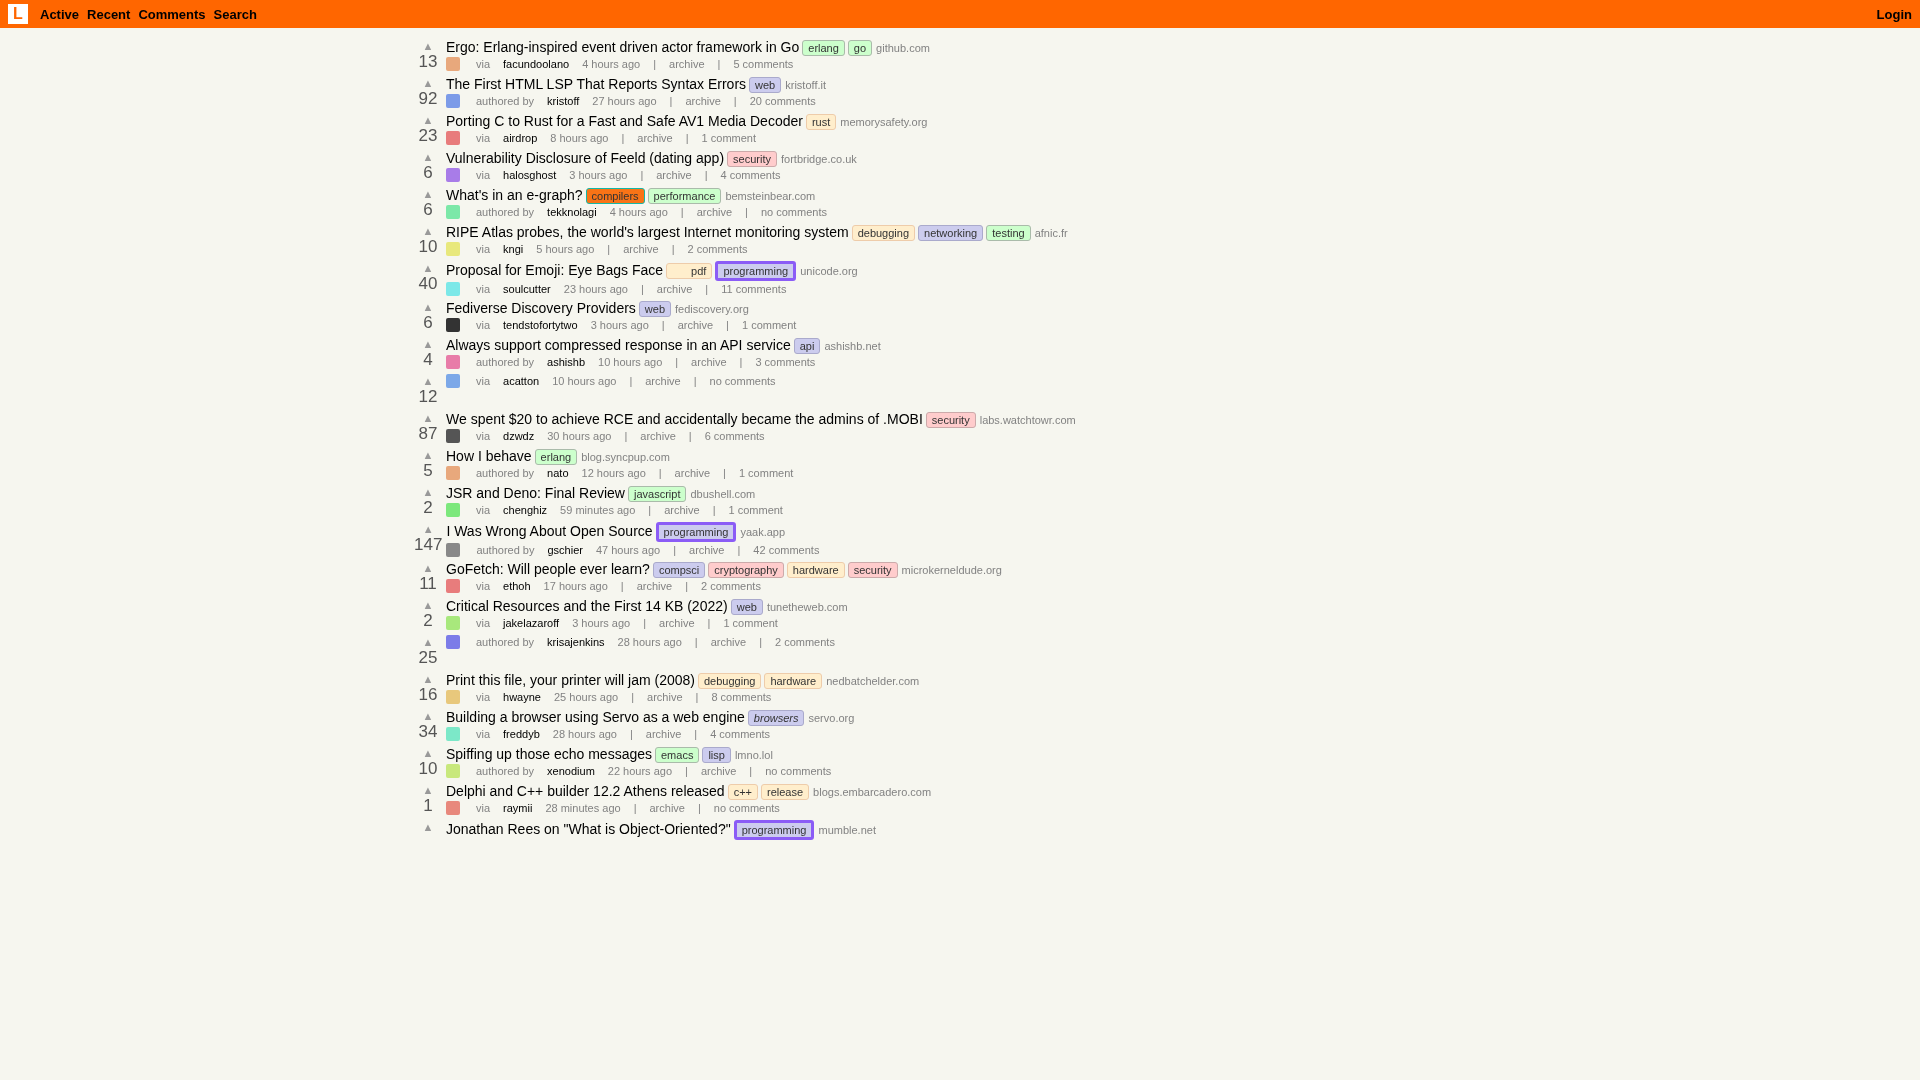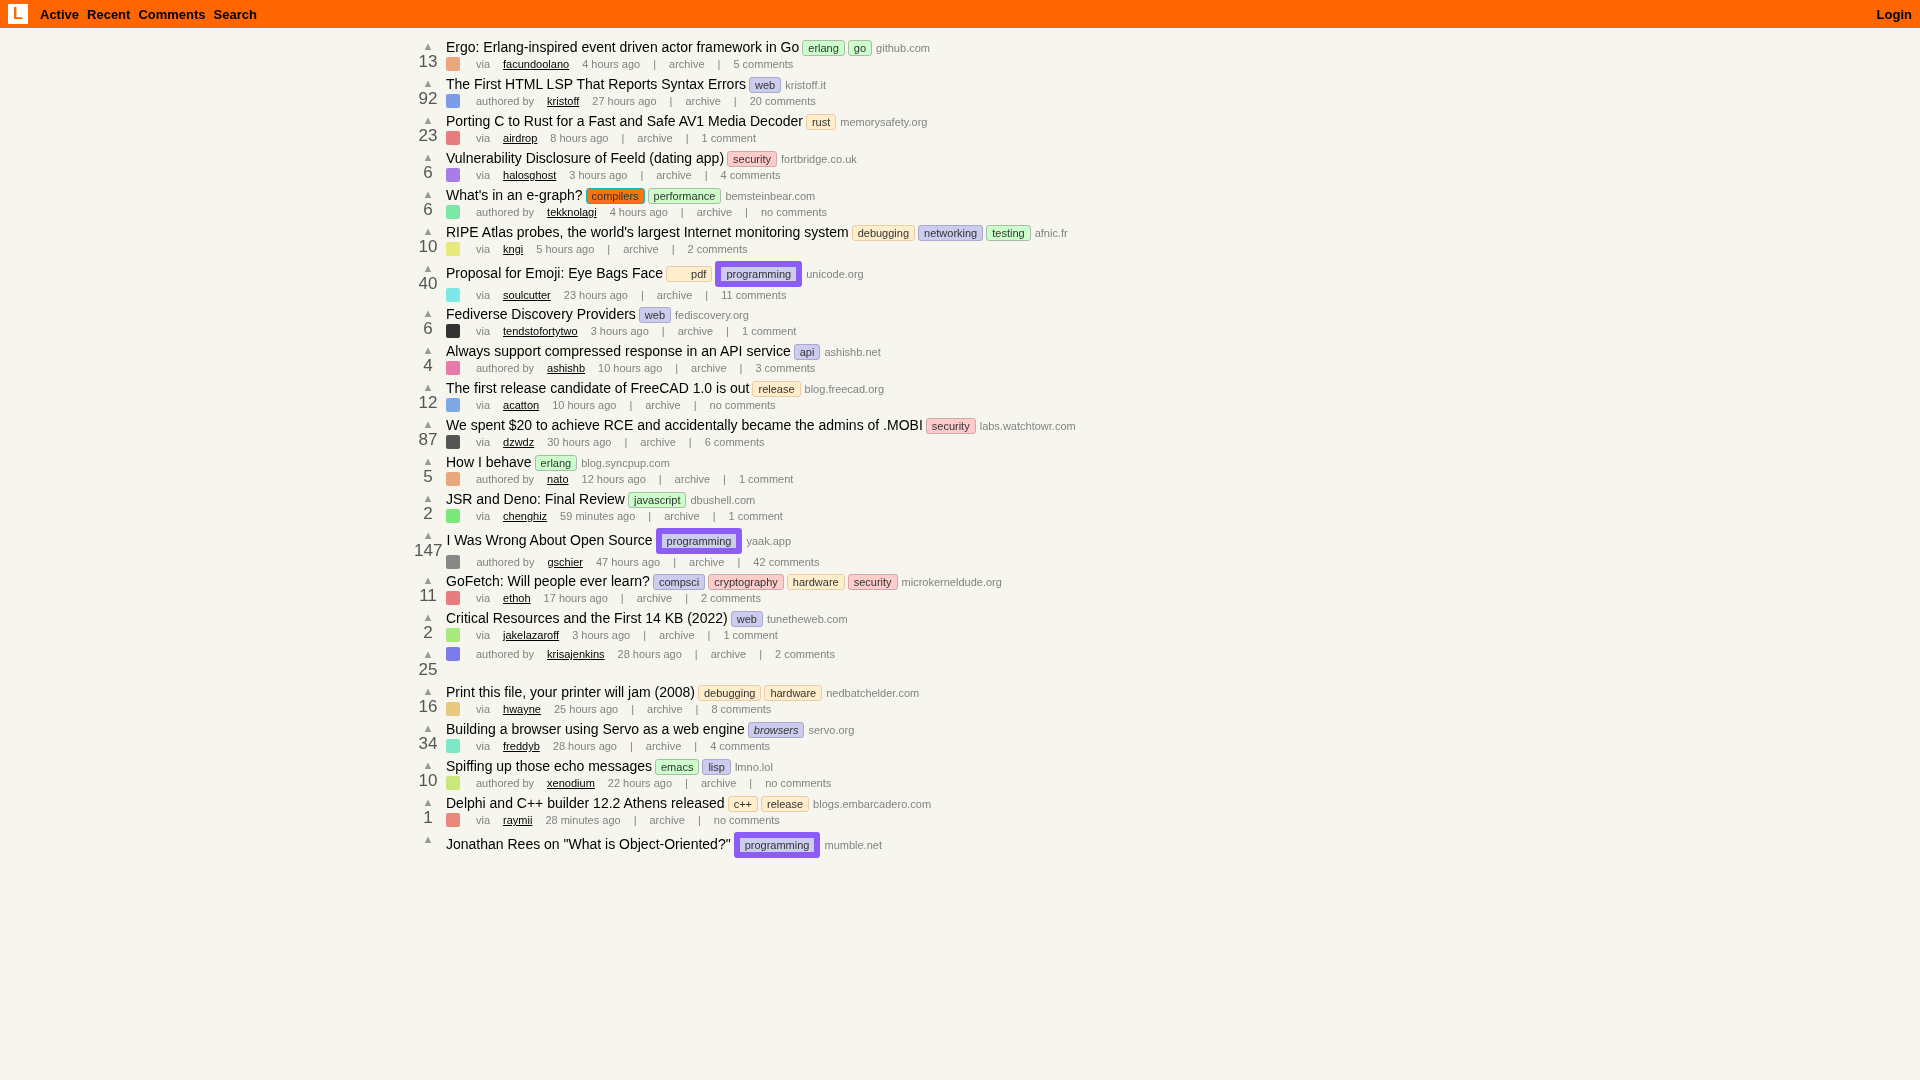--- a/index.html
+++ b/index.html
@@ -85,42 +85,42 @@
     .tag-go { background: #cfc; color: #333; border: 1px solid #aba; }
     .tag-web { background: #cce; color: #333; border: 1px solid #aac; }
     .tag-rust { background: #fec; color: #333; border: 1px solid #eca; }
     .tag-security { background: #fcc; color: #333; border: 1px solid #caa; }
     .tag-compilers { background: #f97316; color: #333; border: 1px solid #14b8a6; text-align: center; }
     .tag-performance { background: #cfc; color: #333; border: 1px solid #aba; }
     .tag-debugging { background: #fec; color: #333; border: 1px solid #eca; }
     .tag-networking { background: #cce; color: #333; border: 1px solid #aac; }
     .tag-testing { background: #cfc; color: #333; border: 1px solid #aba; }
     .tag-pdf { background: #fec; color: #333; border: 1px solid #eca; padding-left: 24px; }
-    .tag-programming { background: #cce; color: #333; border: 6px solid #8b5cf6; }
+    .tag-programming { background: #cce; color: #333; border: 3px solid #8b5cf6; }
     .tag-api { background: #cce; color: #333; border: 1px solid #aac; }
     .tag-release { background: #fec; color: #333; border: 1px solid #eca; }
     .tag-javascript { background: #cfc; color: #333; border: 1px solid #aba; }
     .tag-compsci { background: #cce; color: #333; border: 1px solid #aac; }
     .tag-cryptography { background: #fcc; color: #333; border: 1px solid #caa; }
     .tag-hardware { background: #fec; color: #333; border: 1px solid #eca; }
     .tag-video { background: #fcc; color: #333; border: 1px solid #caa; }
     .tag-ml { background: #cfc; color: #333; border: 1px solid #aba; }
     .tag-browsers { background: #cce; color: #333; border: 1px solid #aac; font-style: italic; }
     .tag-emacs { background: #cfc; color: #333; border: 1px solid #aba; }
     .tag-lisp { background: #cce; color: #333; border: 1px solid #aac; }
     .tag-cpp { background: #fec; color: #333; border: 1px solid #eca; }
 
     .domain { font-size: 11px; color: #828282; margin-left: 4px; }
 
     .story-meta {
       font-size: 11px;
       color: #828282;
     }
     .story-meta a { color: #828282; text-decoration: none; }
-    .story-meta .user { color: #000; text-decoration: underline; }
+    .story-meta .user { color: #000; }
 
     .avatar {
       display: inline-block;
       width: 14px;
       height: 14px;
       border-radius: 2px;
       vertical-align: middle;
       margin-right: 3px;
       flex-shrink: 0;
     }
@@ -250,21 +250,20 @@
             <span class="meta-line"><span class="avatar" style="background: rgb(232, 124, 168);"></span><span>authored by </span><a class="user" href="#">ashishb</a><span> 10 hours ago</span> | <a href="#">archive</a> | <a href="#">3 comments</a></span>
           </div>
         </div>
       </div>
       <div class="story-row">
         <div class="vote-col">
           <span class="upvote">▲</span>
           <div class="score">12</div>
         </div>
         <div class="story-content">
-          <div class="story-title-line"><a class="story-title" href="#">The first release candidate of FreeCAD 1.0 is out</a><span class="tag tag-release">release</span><span class="domain">blog.freecad.org</span></div>
           <div class="story-meta">
             <span class="meta-line"><span class="avatar" style="background: rgb(124, 168, 232);"></span><span>via </span><a class="user" href="#">acatton</a><span> 10 hours ago</span> | <a href="#">archive</a> | <a href="#">no comments</a></span>
           </div>
         </div>
       </div>
       <div class="story-row">
         <div class="vote-col">
           <span class="upvote">▲</span>
           <div class="score">87</div>
         </div>

